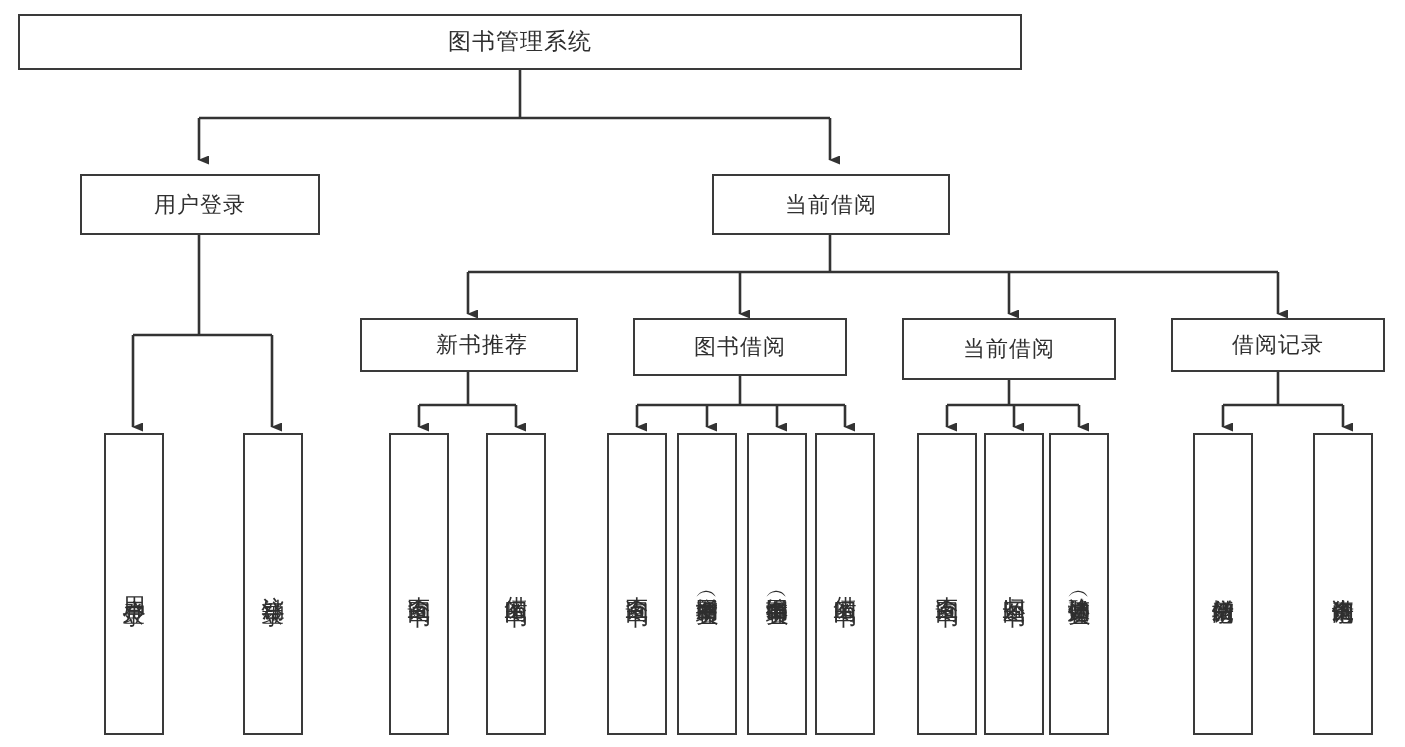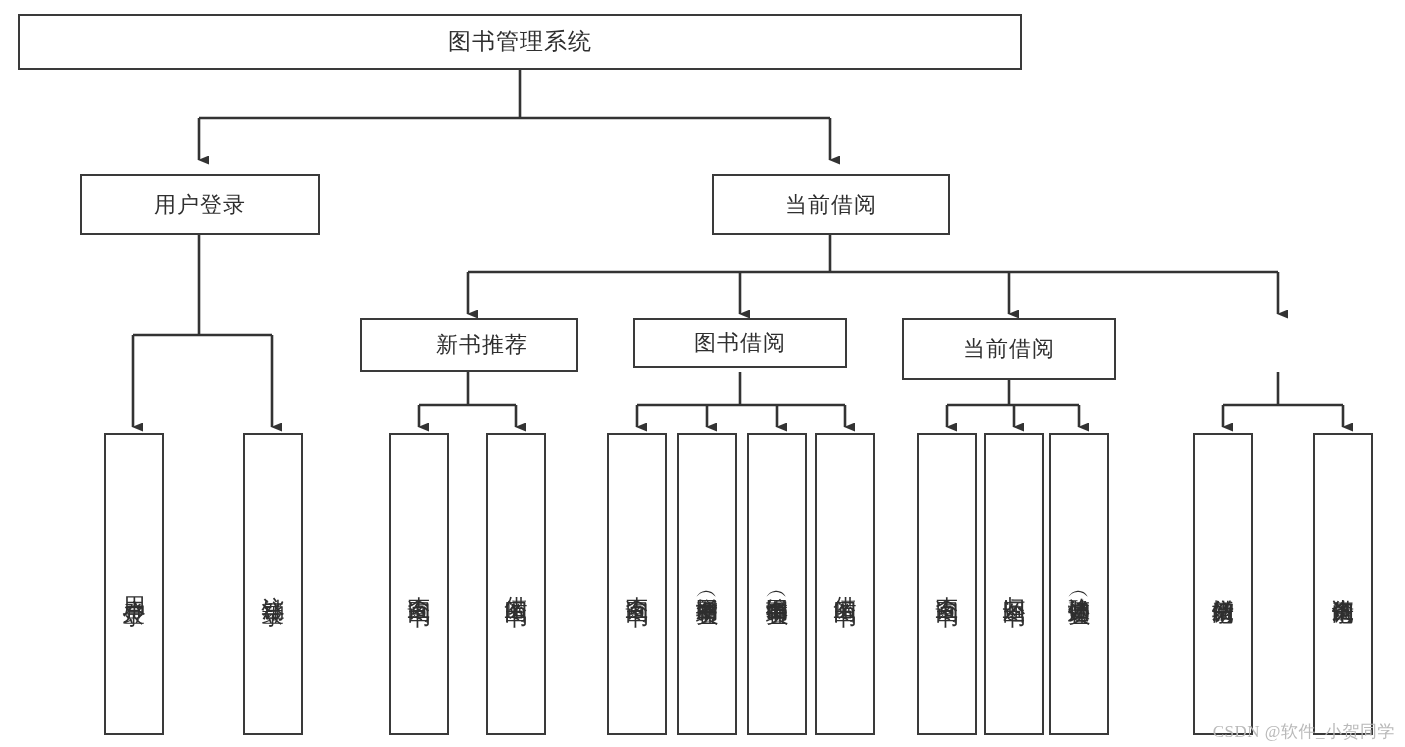--- a/index.html
+++ b/index.html
@@ -129,25 +129,28 @@
   <div class="node" style="left:80px;top:174px;width:240px;height:61px;">
     <span class="lbl">用户登录</span>
   </div>
   <div class="node" style="left:712px;top:174px;width:238px;height:61px;">
     <span class="lbl">当前借阅</span>
   </div>
 
   <div class="node" style="left:360px;top:318px;width:218px;height:54px;padding-left:26px;">
     <span class="lbl">新书推荐</span>
   </div>
-  <div class="node" style="left:633px;top:318px;width:214px;height:50px;">
+  <div class="node" style="left:633px;top:318px;width:214px;height:58px;">
     <span class="lbl">图书借阅</span>
   </div>
   <div class="node" style="left:902px;top:318px;width:214px;height:62px;">
     <span class="lbl">当前借阅</span>
+  </div>
+  <div class="node" style="left:1171px;top:318px;width:214px;height:54px;">
+    <span class="lbl">借阅记录</span>
   </div>
 
   <div class="leaf" style="left:104px;top:433px;width:60px;height:302px;">
     <span class="vlbl">用户登录</span>
   </div>
   <div class="leaf" style="left:243px;top:433px;width:60px;height:302px;">
     <span class="vlbl">注销登录</span>
   </div>
 
   <div class="leaf" style="left:389px;top:433px;width:60px;height:302px;">
@@ -180,14 +183,13 @@
     <span class="vlbl">确认归还（管理员）</span>
   </div>
 
   <div class="leaf tall" style="left:1193px;top:433px;width:60px;height:302px;">
     <span class="vlbl">新增借阅记录</span>
   </div>
   <div class="leaf tall" style="left:1313px;top:433px;width:60px;height:302px;">
     <span class="vlbl">查询借阅记录</span>
   </div>
 
-  <div id="watermark">CSDN @软件_小贺同学</div>
 </div>
 
 </body></html>

